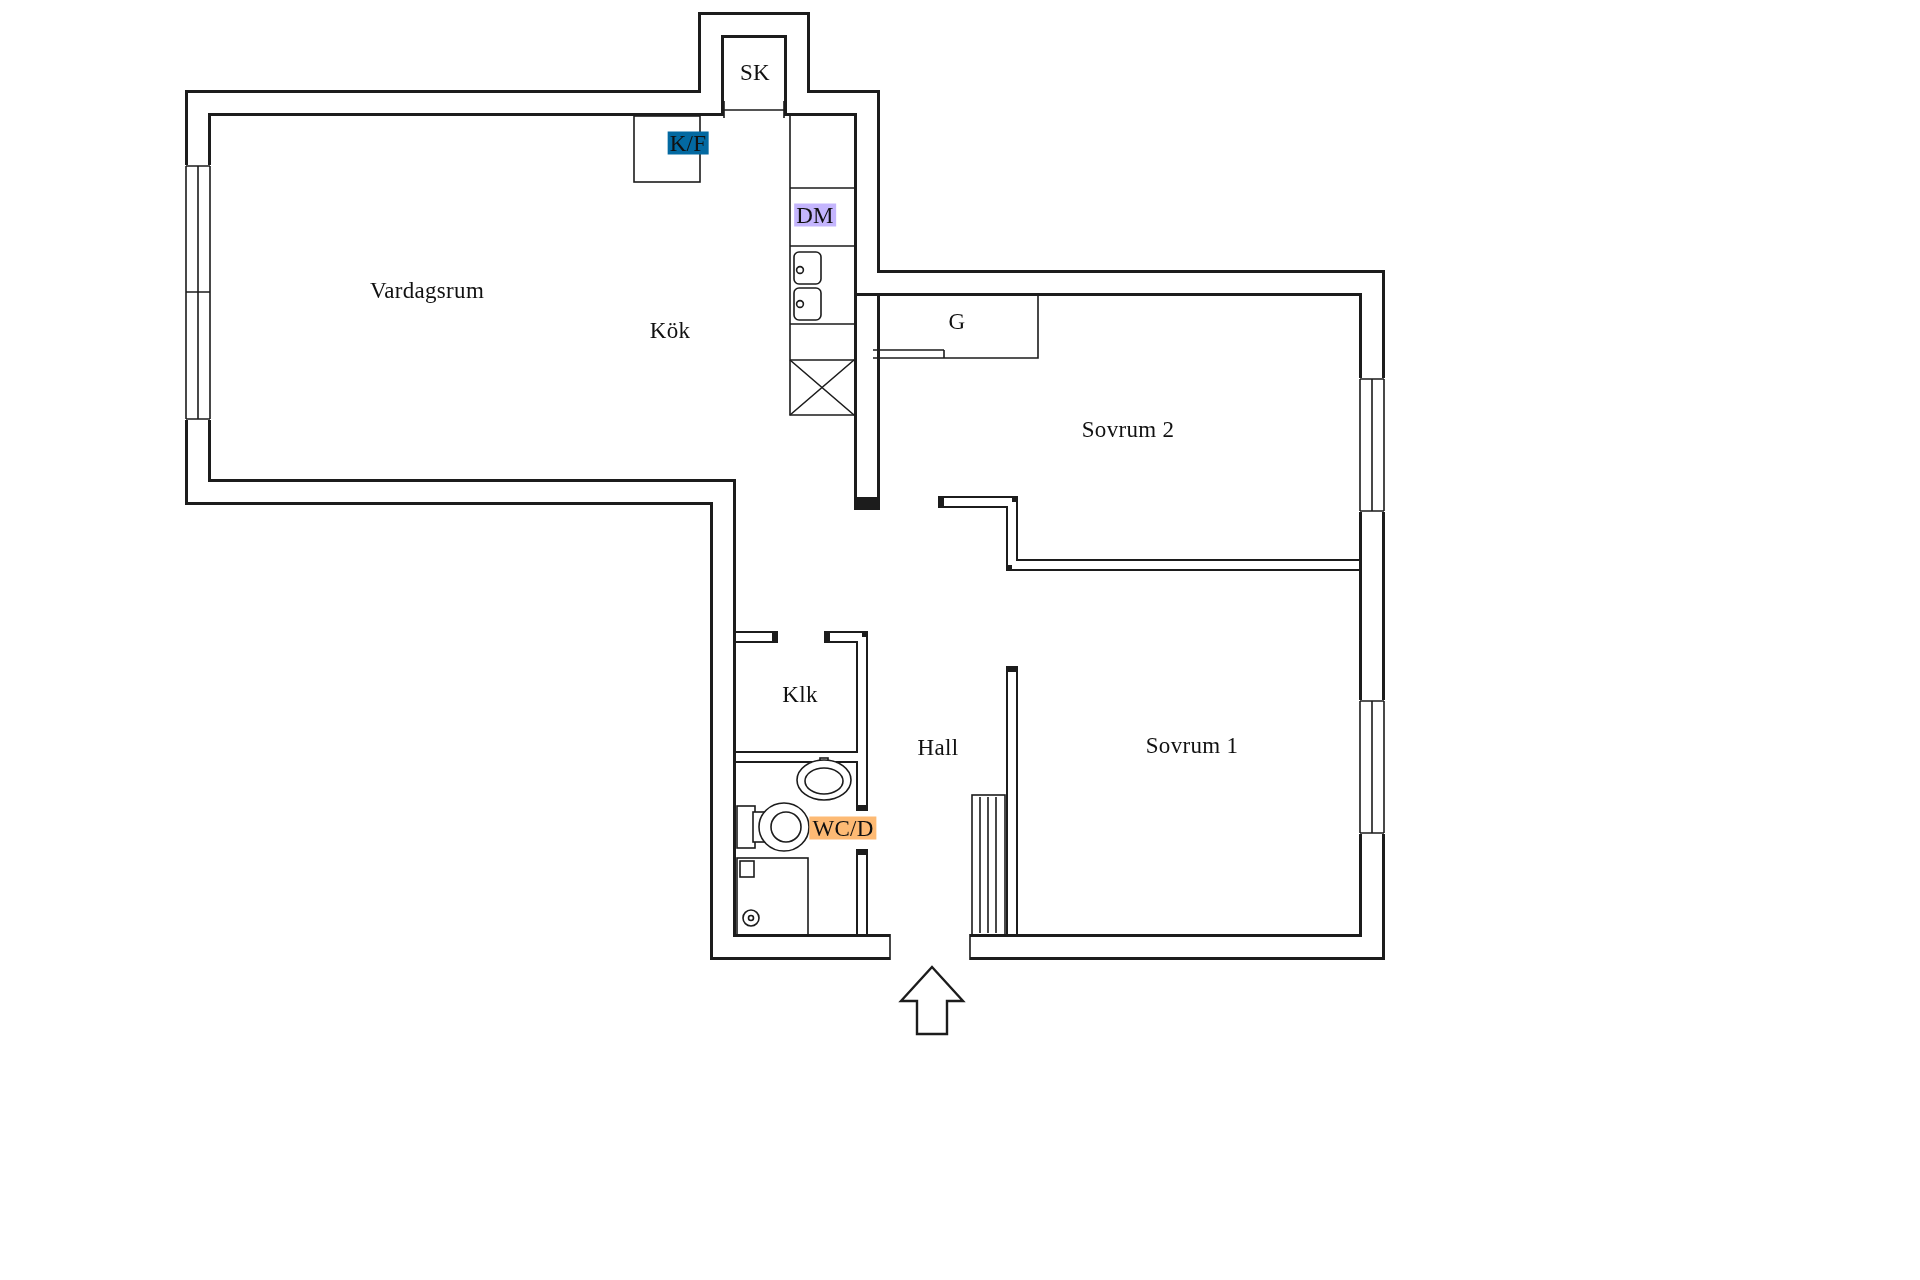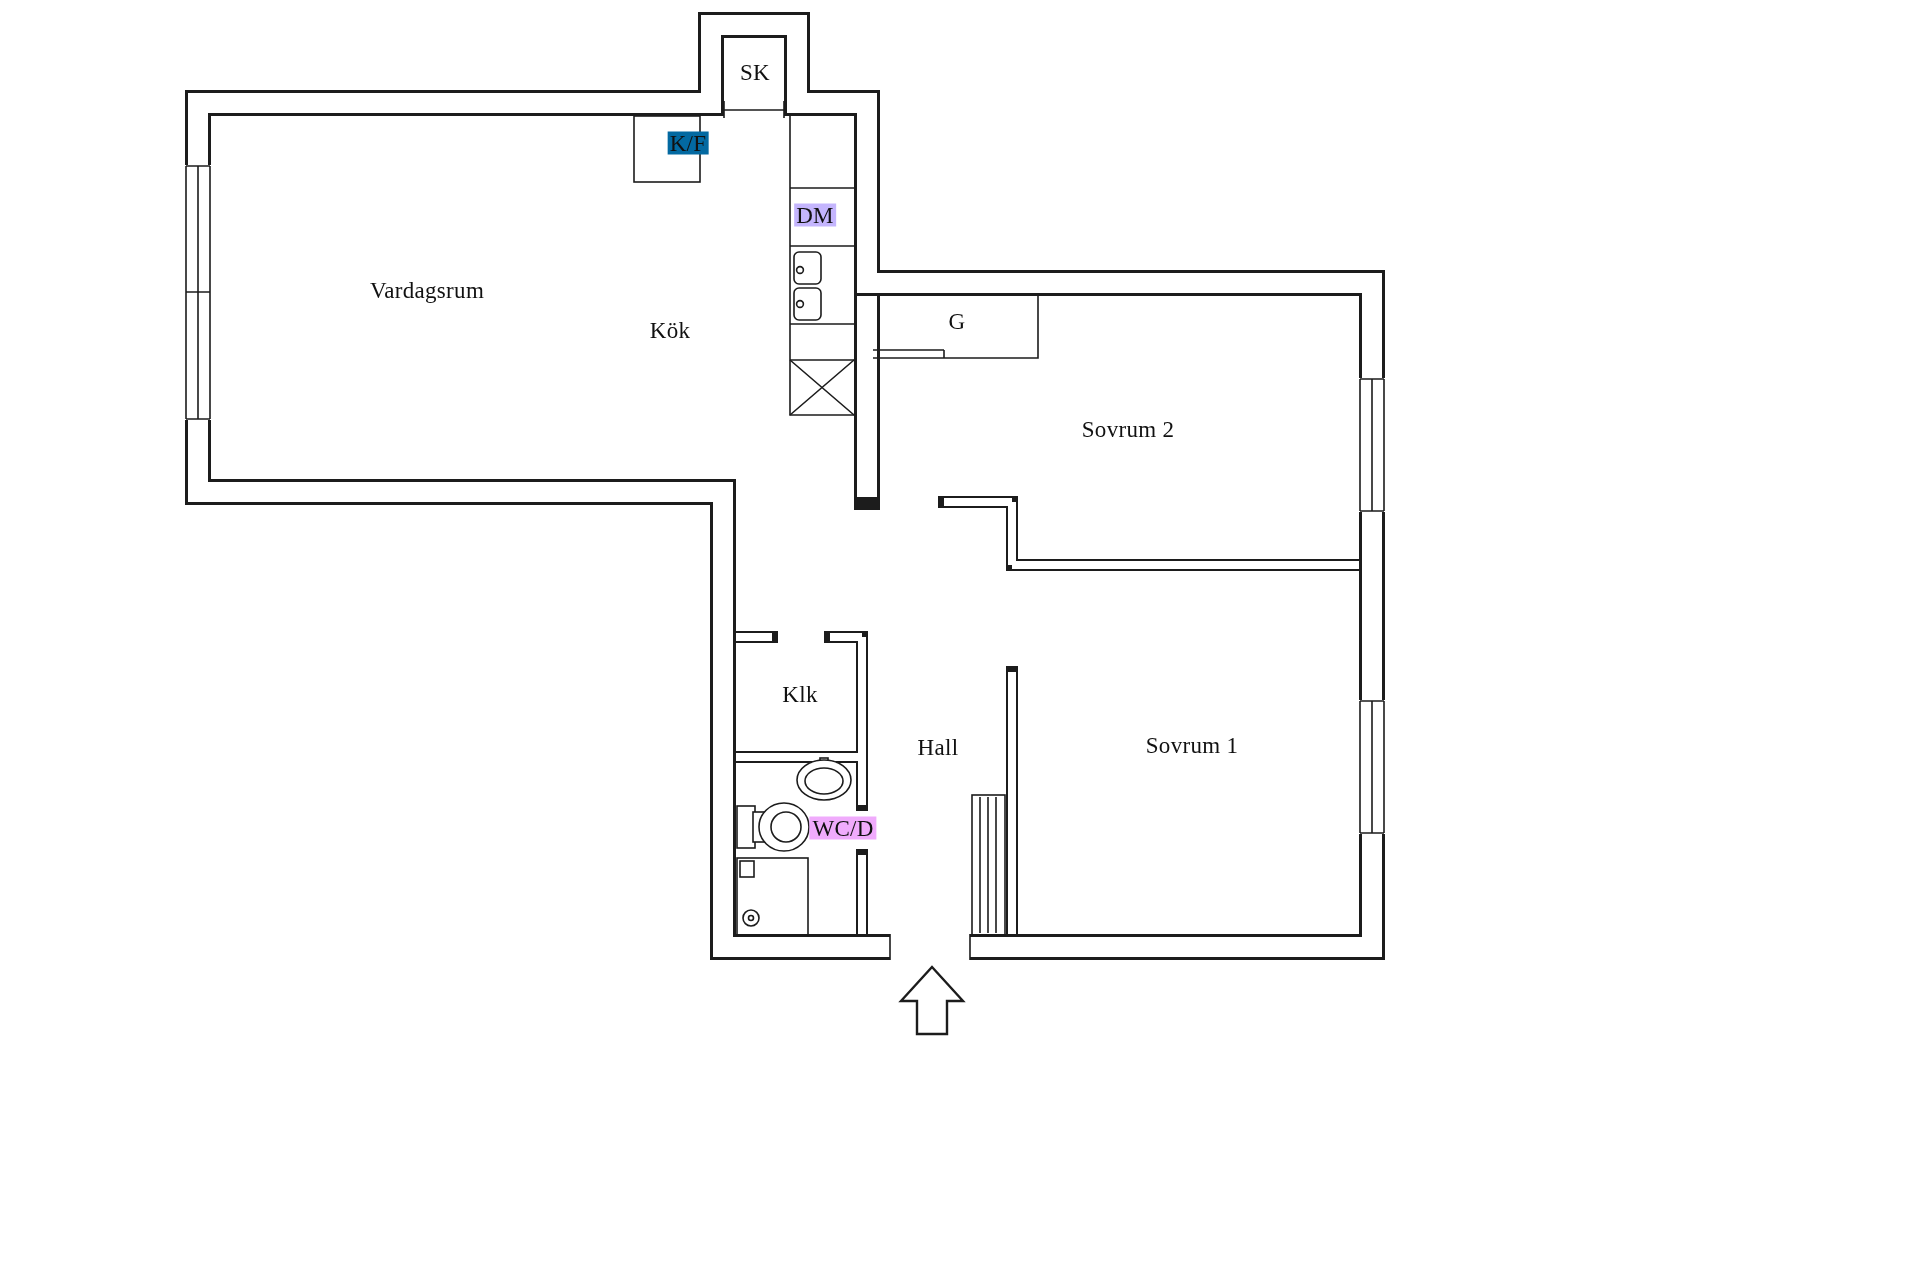--- a/index.html
+++ b/index.html
@@ -11,21 +11,21 @@
   .lbl{
     position:absolute;transform:translate(-50%,-50%);
     font-size:23px;line-height:1;white-space:nowrap;letter-spacing:.3px;
   }
   .lbl-vardagsrum{left:427px;top:290px;}
   .lbl-kok{left:670px;top:290px;margin-top:40px;}
   .lbl-sovrum2{left:1128px;top:429px;text-align:center;}
   .lbl-sovrum1{left:1192px;top:745px;}
   .lbl-hall{left:938px;top:747px;}
   .lbl-klk{left:800px;top:694px;}
-  .lbl-wcd{left:843px;top:828px;background:#f0abfc;padding:0 3px;text-align:center;}
+  .lbl-wcd{left:843px;top:828px;background:#fdba74;padding:0 3px;text-align:center;}
   .lbl-sk{left:755px;top:72px;}
   .lbl-kf{left:688px;top:143px;background:#0369a1;padding:0 2px;}
   .lbl-dm{left:815px;top:215px;background:#c4b5fd;padding:0 2px;}
   .lbl-g{left:957px;top:321px;}
 </style>
 </head>
 <body>
 
 <div class="canvas">
 

